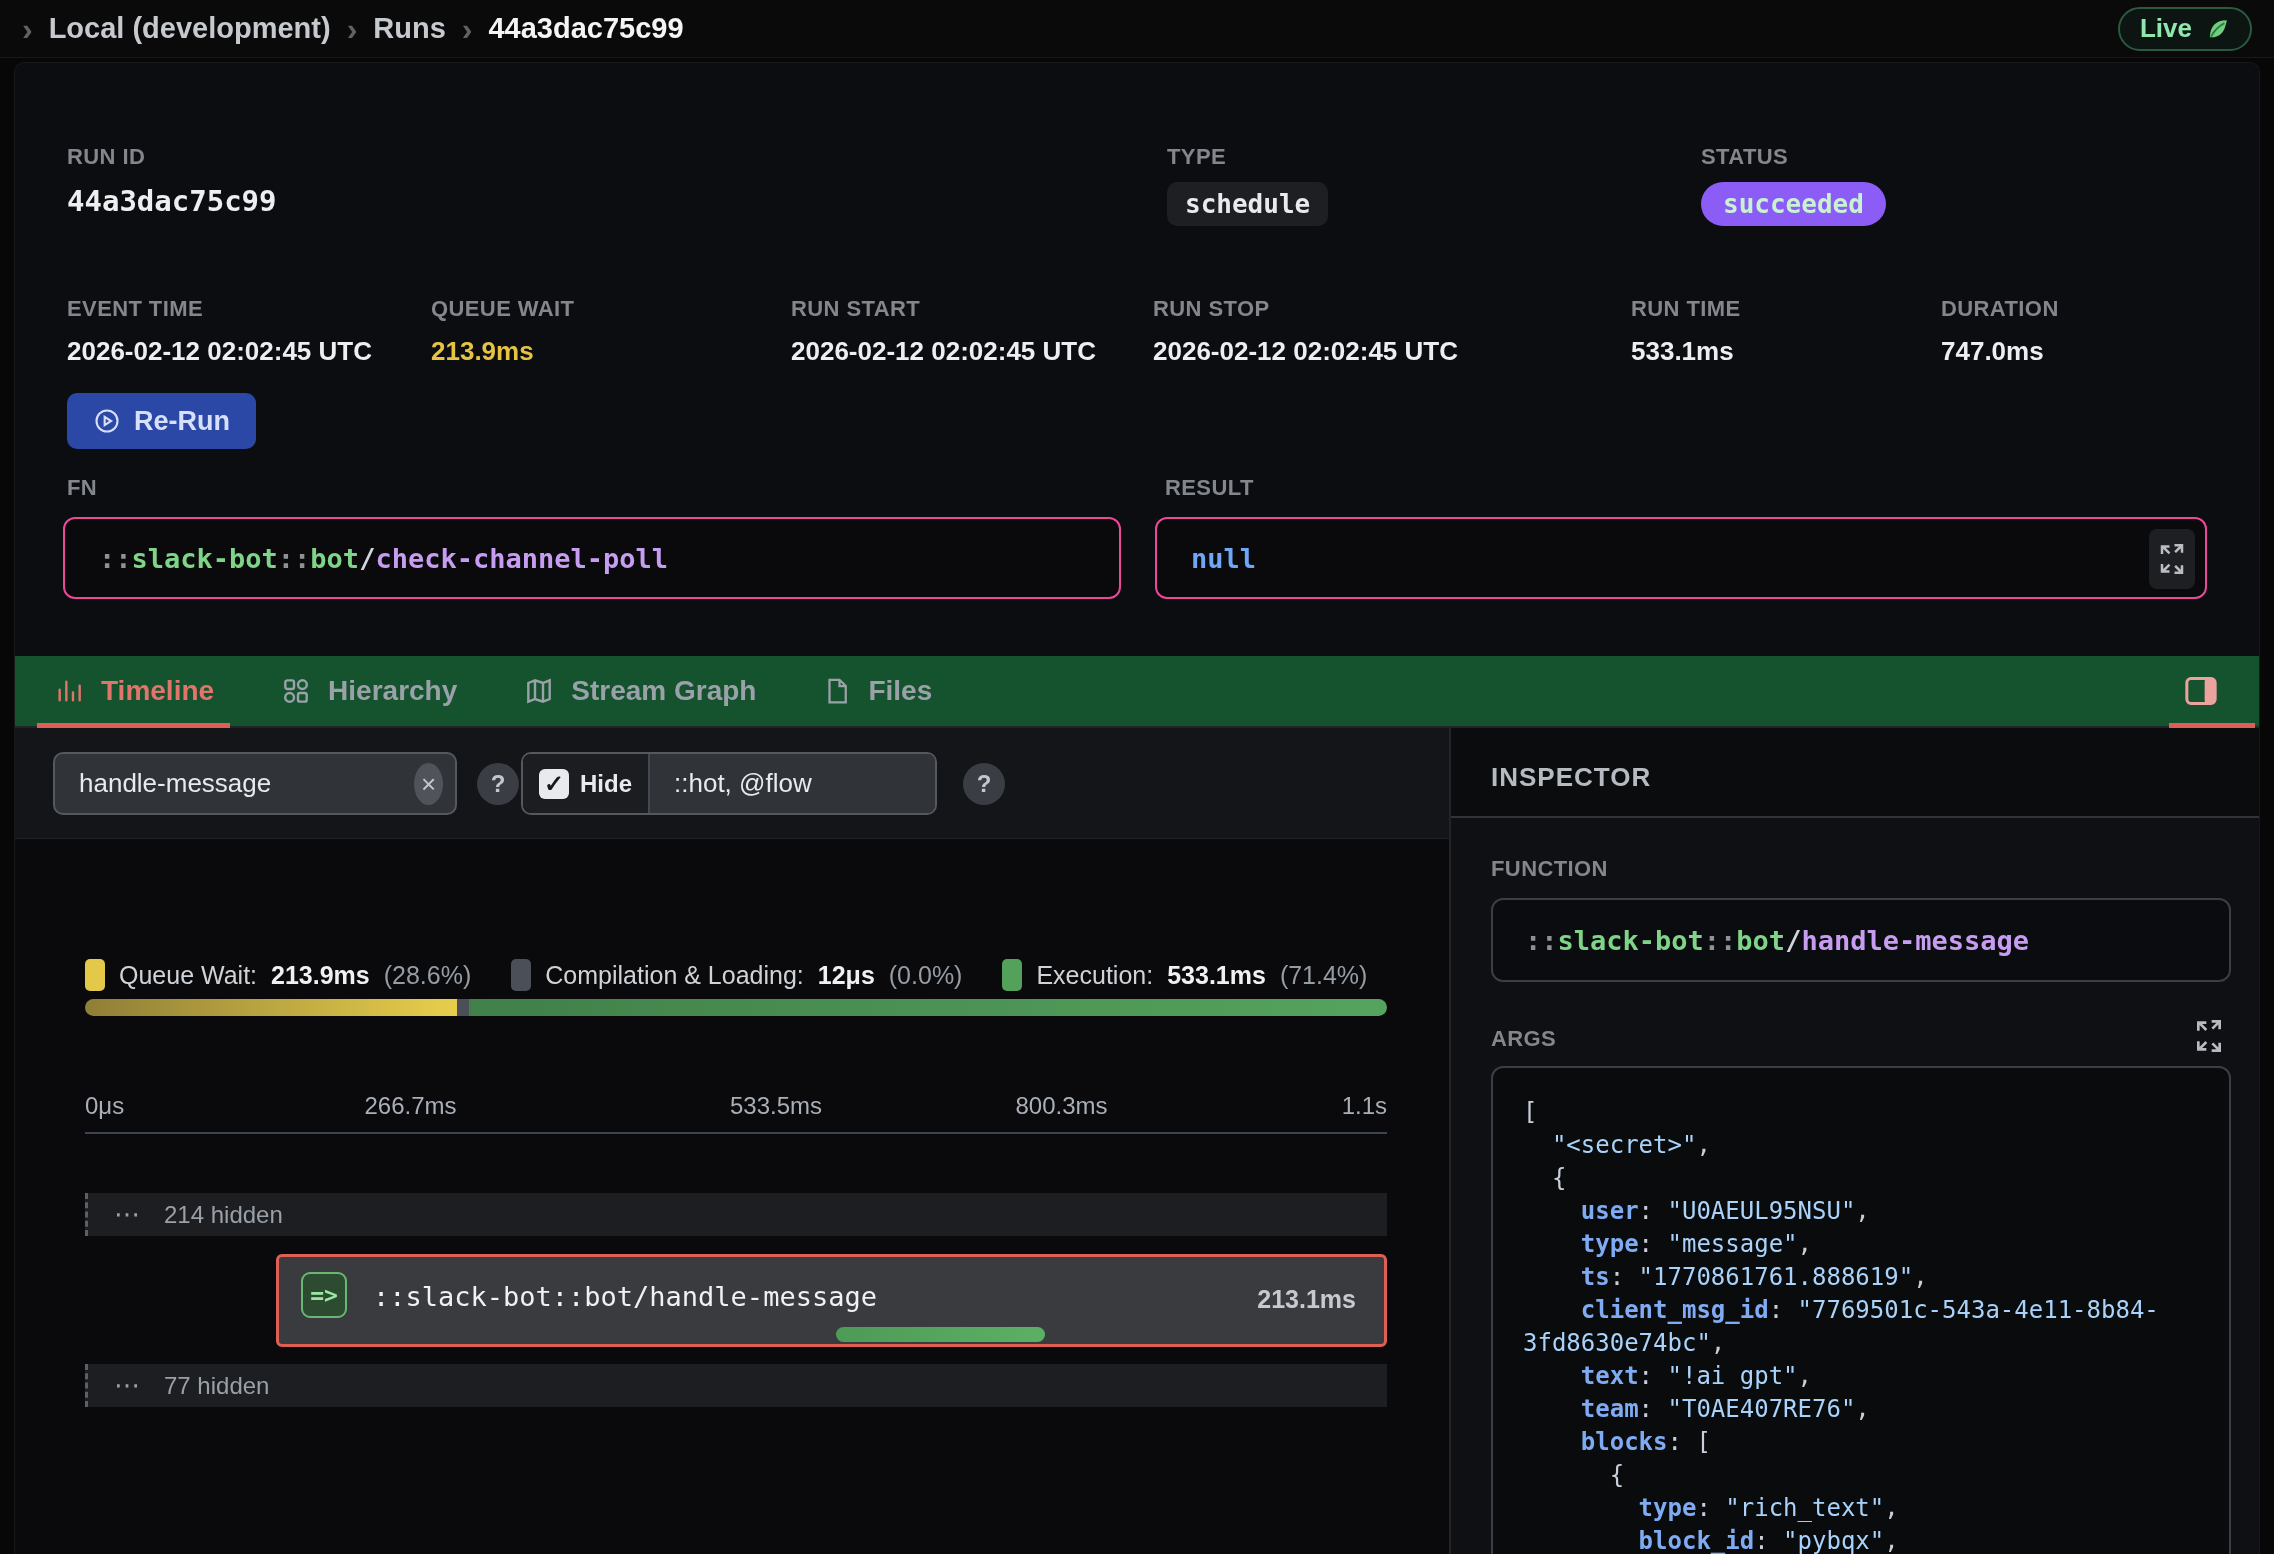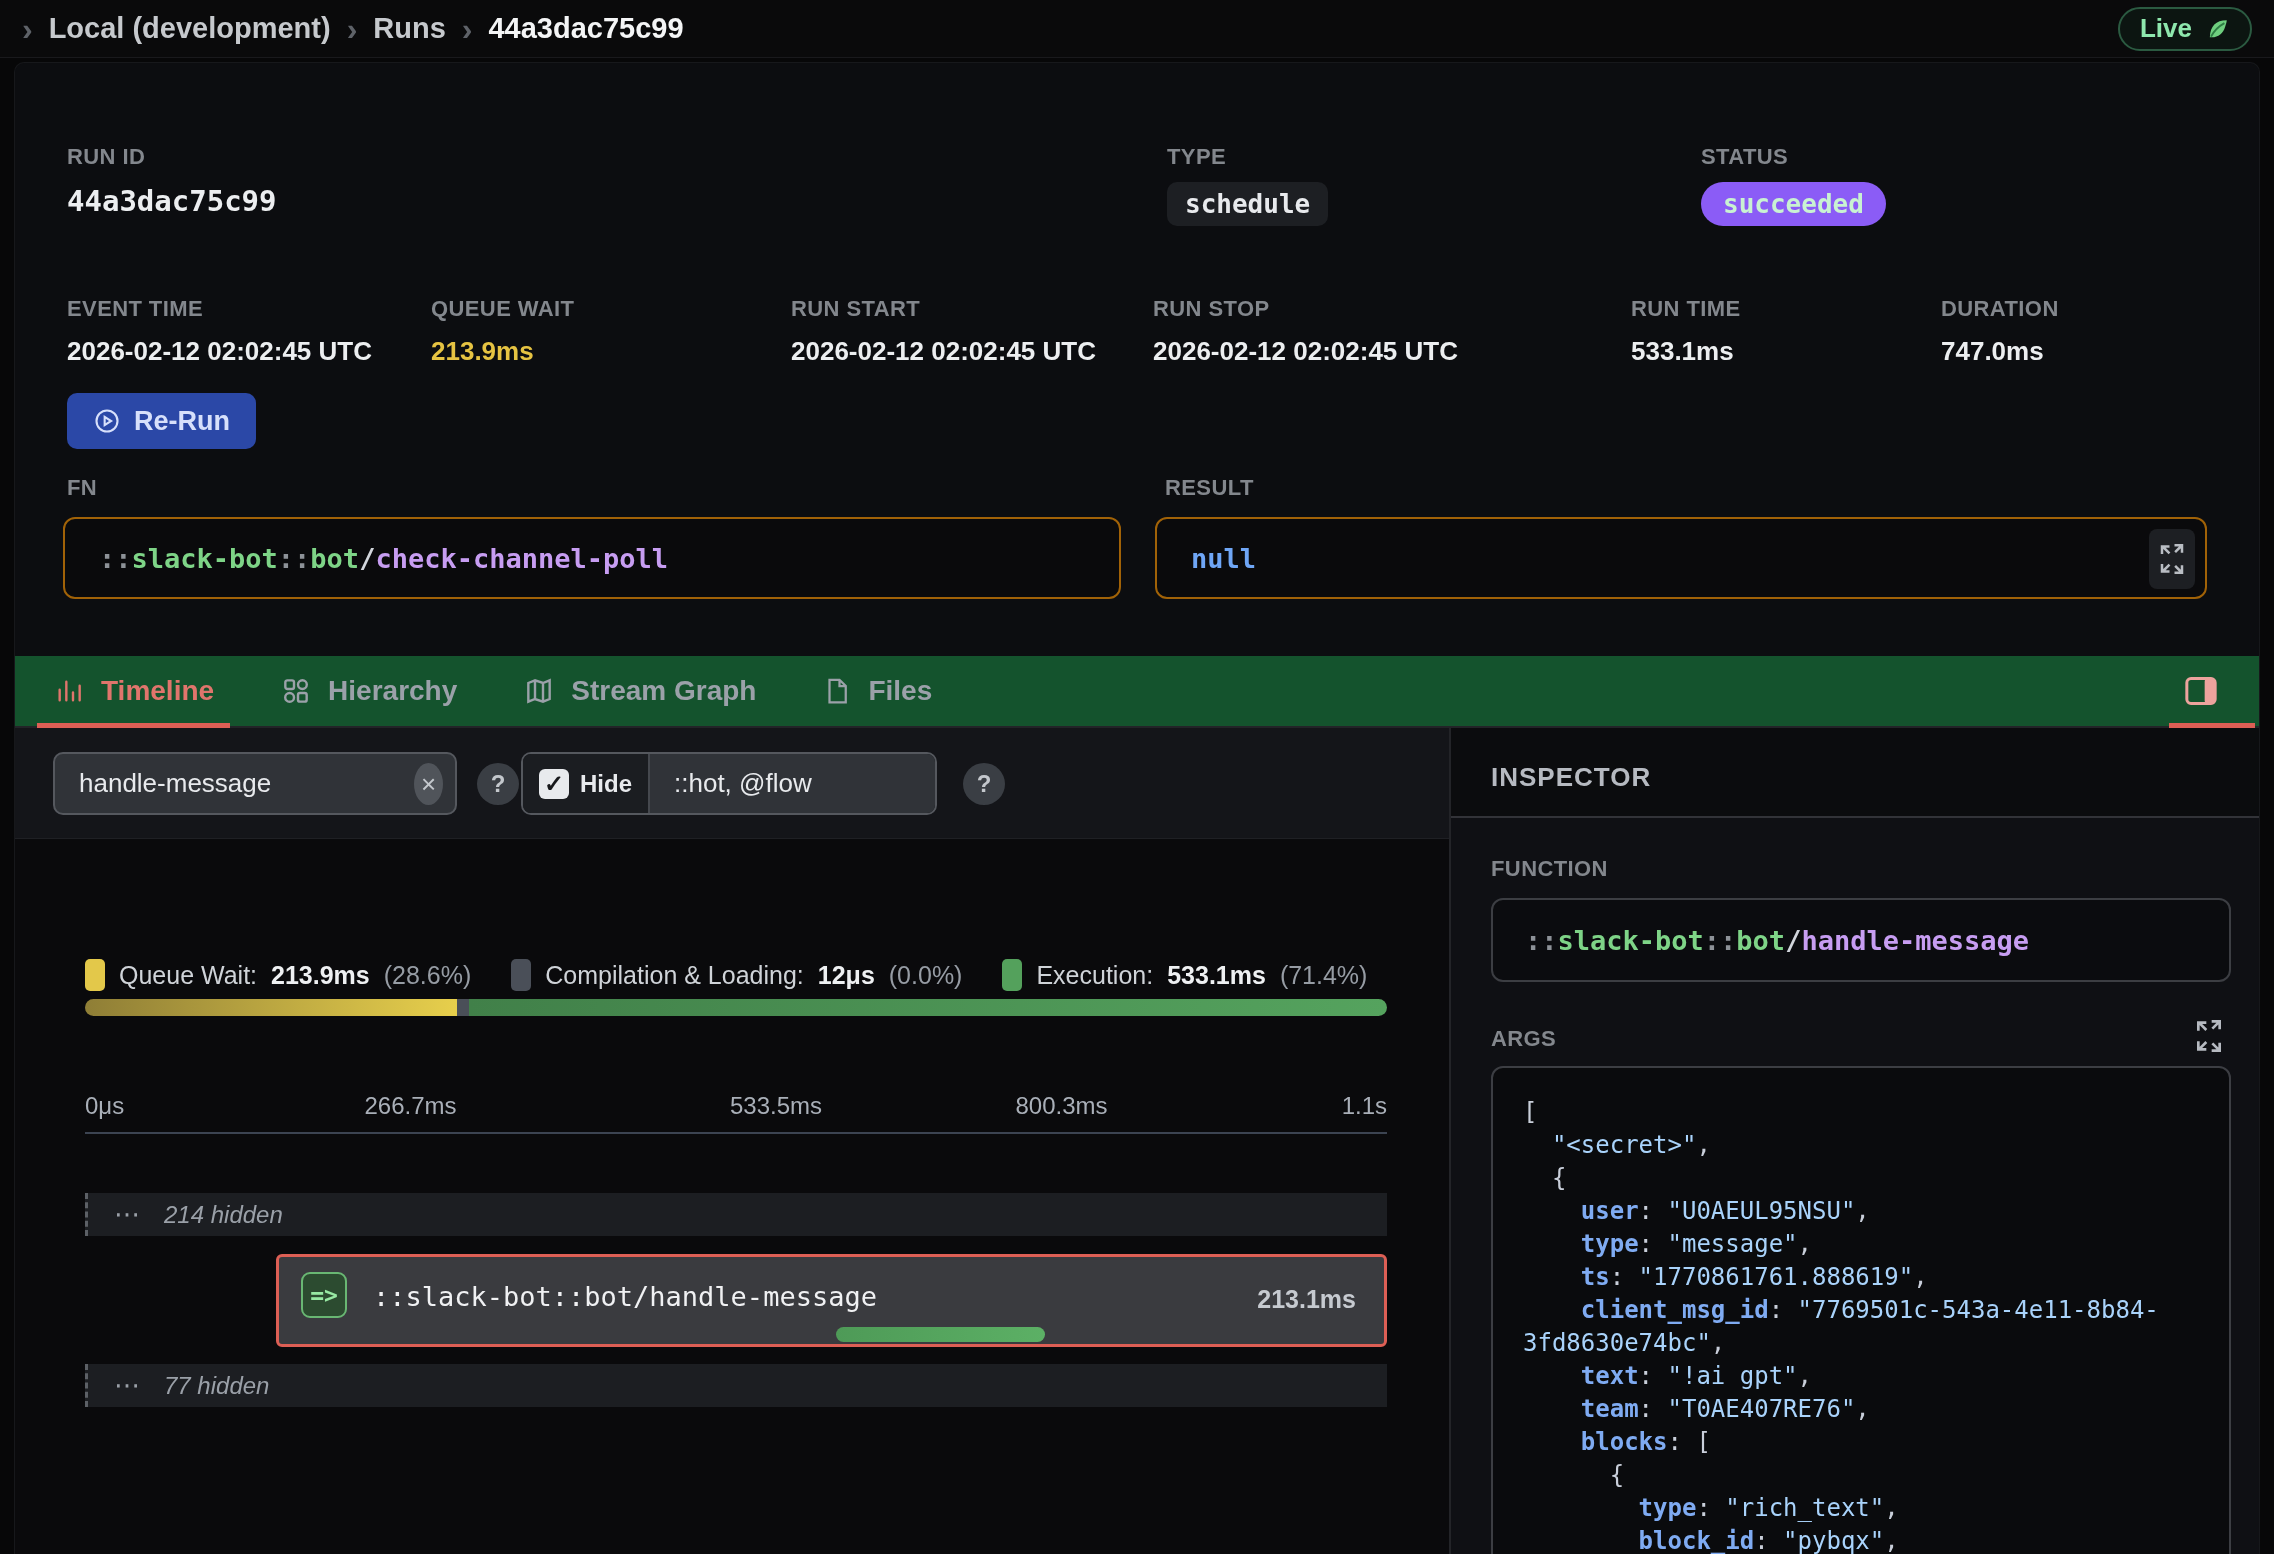--- a/index.html
+++ b/index.html
@@ -33,21 +33,21 @@
   .pill{display:inline-block;margin-top:12px;padding:7px 18px;border-radius:10px;
     background:#1d1f23;color:#e8eaed;font-family:"DejaVu Sans Mono",monospace;
     font-size:26px;font-weight:bold;}
   .pill.green{background:#8b5cf6;color:#c9f2d2;border-radius:24px;padding:7px 22px;}
 
   .rerun{position:absolute;left:52px;top:330px;height:56px;padding:0 26px;background:#2b48a7;
     border:none;border-radius:10px;color:#d7e0fb;font-size:27px;font-weight:bold;
     display:flex;align-items:center;gap:13px;cursor:pointer;}
 
   .boxlabel{position:absolute;top:412px;font-size:22px;font-weight:bold;color:#83878d;letter-spacing:.4px;}
-  .valuebox{position:absolute;top:454px;height:82px;border:2px solid #a16207;border-radius:12px;
+  .valuebox{position:absolute;top:454px;height:82px;border:2px solid #ec4899;border-radius:12px;
     background:#0a0a0c;display:flex;align-items:center;padding:0 34px;
     font-family:"DejaVu Sans Mono",monospace;font-size:27px;font-weight:bold;}
   .fn-box{left:48px;width:1058px;}
   .result-box{left:1140px;width:1052px;}
   .result-null{color:#6fa6f6;}
   .expand-btn{position:absolute;right:10px;top:10px;width:46px;height:60px;border-radius:8px;
     background:#1d1f23;border:none;color:#b9bdc3;display:flex;align-items:center;justify-content:center;cursor:pointer;}
 
   .seg-d{color:#8d9298;font-weight:bold;}
   .seg-g{color:#7ed487;font-weight:bold;}
@@ -112,21 +112,21 @@
   .tick:nth-child(3){left:50%;transform:translateX(-50%);margin-left:40px;}
   .tick:nth-child(4){left:75%;transform:translateX(-50%);}
   .tick:nth-child(5){right:0;}
   .axis-line{position:absolute;left:70px;top:293px;width:1302px;height:2px;background:#3c4452;}
 
   .hidden-row{position:absolute;left:70px;width:1302px;height:43px;background:#1c1e22;
     border-left:3px dashed #5c6066;display:flex;align-items:center;gap:22px;padding-left:26px;
     color:#9aa0a8;cursor:pointer;}
   .hidden-row.r1{top:354px;} .hidden-row.r3{top:525px;}
   .hr-dots{font-size:26px;letter-spacing:2px;}
-  .hr-label{font-size:24px;font-style:italic;}
+  .hr-label{font-size:24px;}
 
   .span-row{position:absolute;left:261px;top:415px;width:1111px;height:93px;background:#3a3b3f;
     border:3px solid #dd5f55;border-radius:6px;cursor:pointer;}
   .span-badge{position:absolute;left:22px;top:15px;width:46px;height:46px;border-radius:9px;
     background:#2c4b30;border:2px solid #69b773;color:#98e8a3;
     font-family:"DejaVu Sans Mono",monospace;font-weight:bold;font-size:23px;
     display:flex;align-items:center;justify-content:center;}
   .span-title{position:absolute;left:94px;top:24px;font-family:"DejaVu Sans Mono",monospace;
     font-size:27px;color:#f0f1f3;}
   .span-dur{position:absolute;right:28px;top:28px;font-size:25px;font-weight:bold;color:#c6cad0;}

